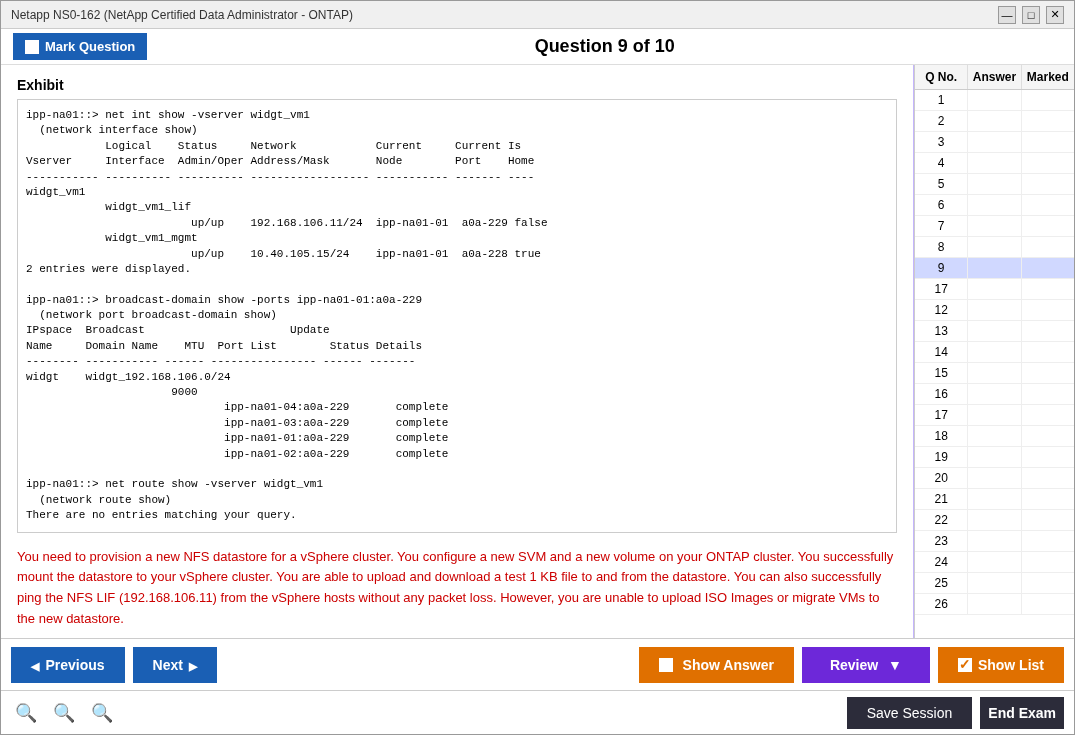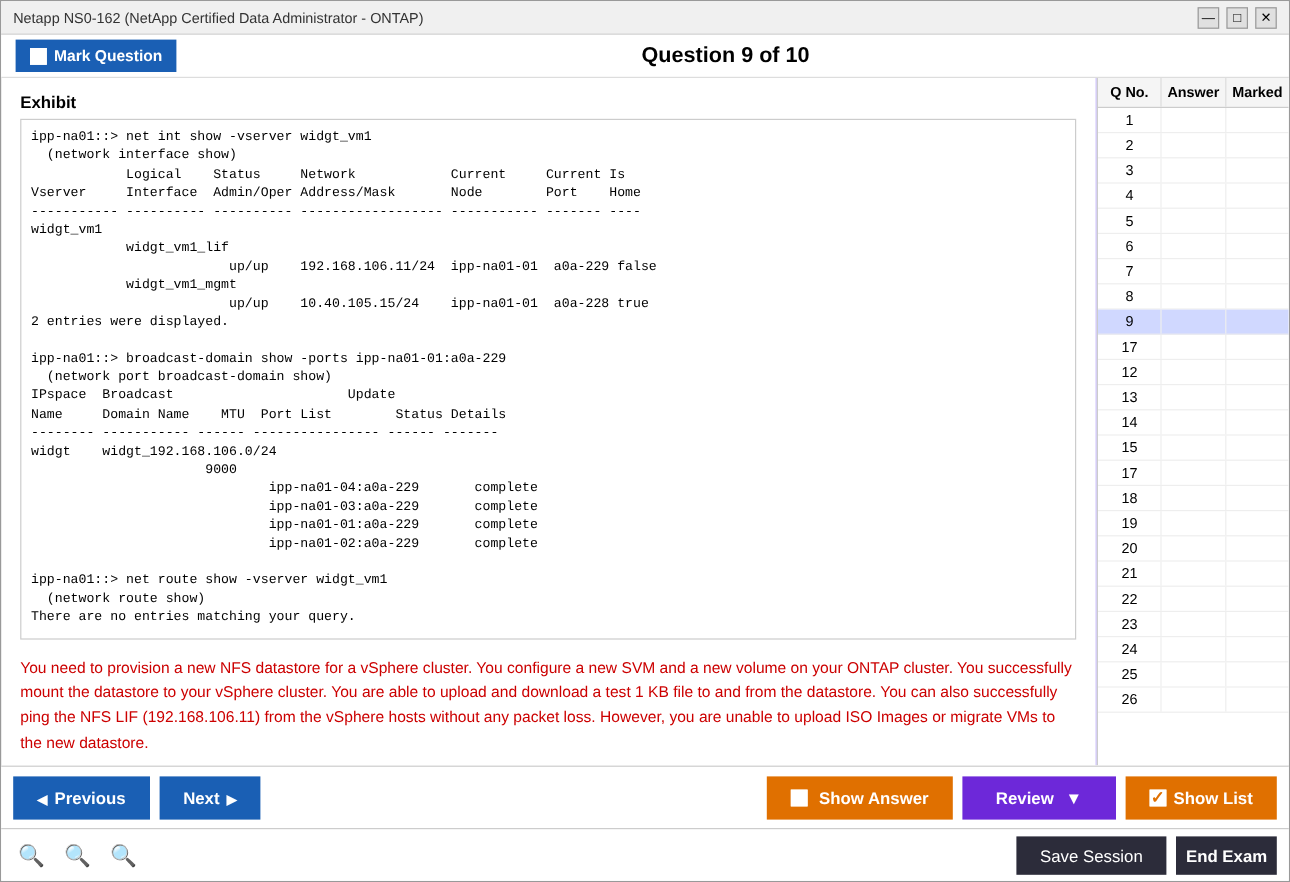--- a/index.html
+++ b/index.html
@@ -178,20 +178,25 @@
       <div class="sidebar-cell">14</div>
       <div class="sidebar-cell"></div>
       <div class="sidebar-cell"></div>
     </div>
           <div class="sidebar-row">
       <div class="sidebar-cell">15</div>
       <div class="sidebar-cell"></div>
       <div class="sidebar-cell"></div>
     </div>
           <div class="sidebar-row">
+      <div class="sidebar-cell">16</div>
+      <div class="sidebar-cell"></div>
+      <div class="sidebar-cell"></div>
+    </div>
+          <div class="sidebar-row">
       <div class="sidebar-cell">17</div>
       <div class="sidebar-cell"></div>
       <div class="sidebar-cell"></div>
     </div>
           <div class="sidebar-row">
       <div class="sidebar-cell">18</div>
       <div class="sidebar-cell"></div>
       <div class="sidebar-cell"></div>
     </div>
           <div class="sidebar-row">

